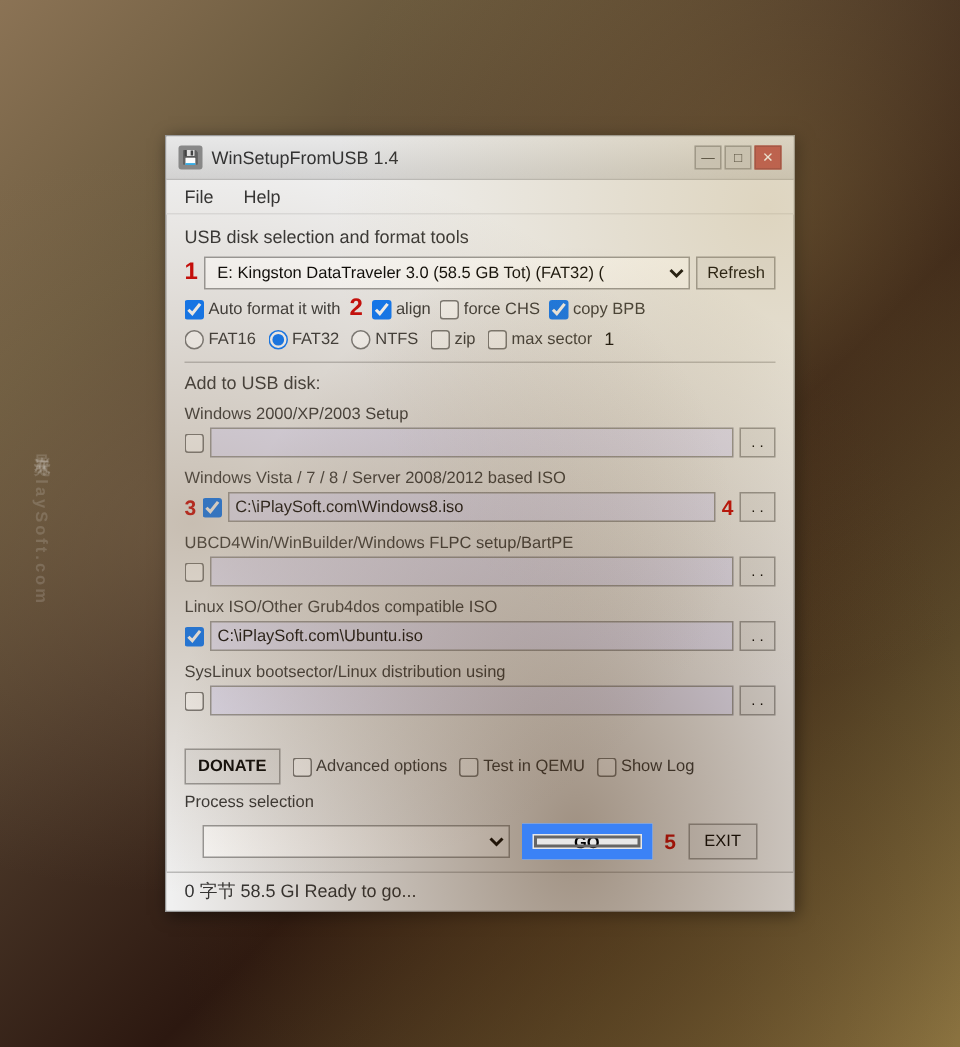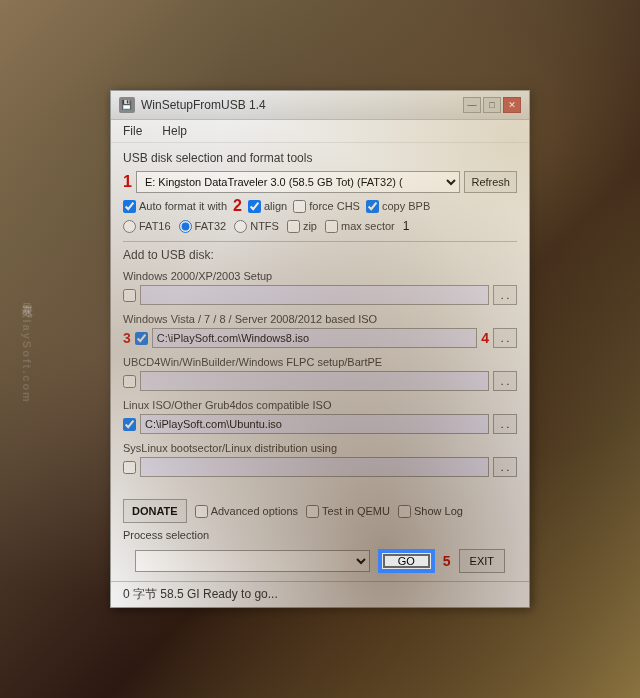--- a/index.html
+++ b/index.html
@@ -250,26 +250,26 @@
     }
     .process-select {
       flex: 1;
       height: 22px;
       border: 1px solid #999;
       background: white;
       font-size: 11px;
     }
     .go-btn {
       height: 24px;
-      padding: 0 16px;
-      border: 4px solid #3b82f6;
+      padding: 0 28px;
+      border: 7px solid #3b82f6;
       background: #e8e8e8;
       cursor: pointer;
       font-size: 11px;
-      font-weight: normal;
+      font-weight: bold;
       position: relative;
     }
     .go-btn::after {
       content: '';
       position: absolute;
       top: 1px; right: 1px; bottom: 1px; left: 1px;
       border: 2px solid #666;
     }
     .exit-btn {
       height: 24px;

